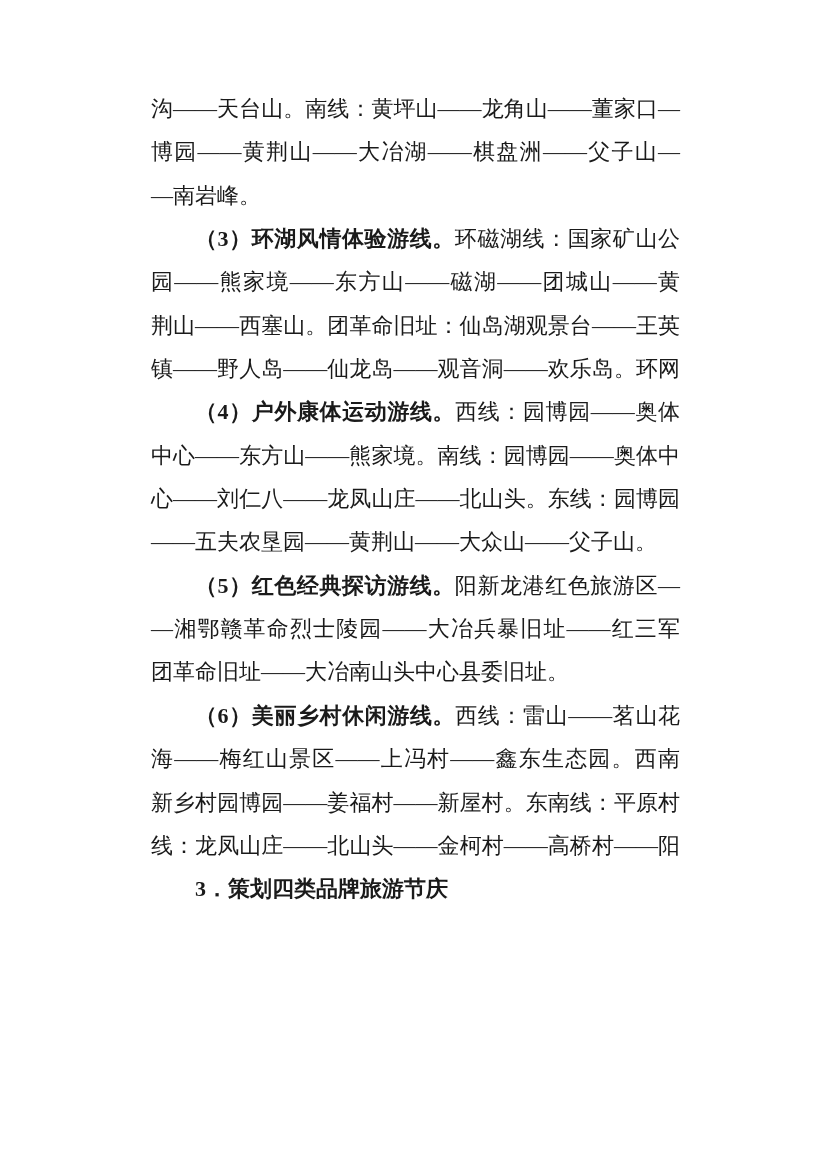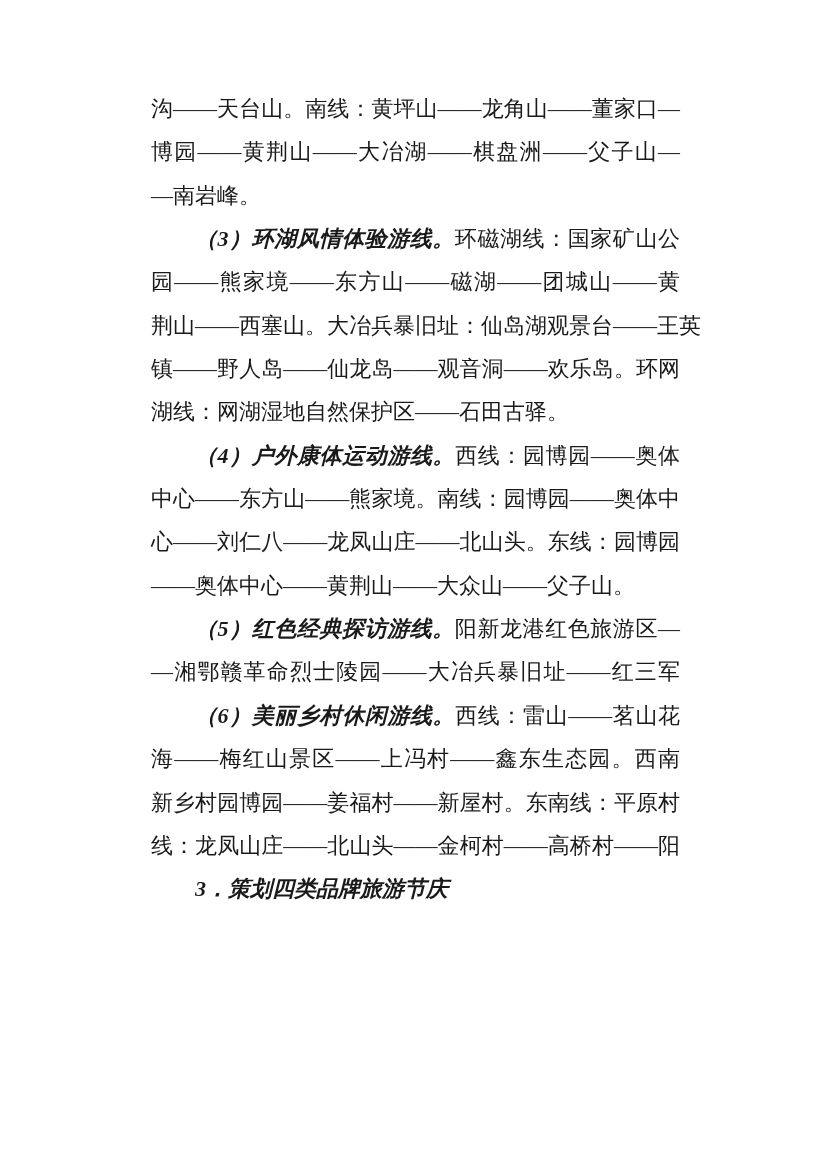--- a/index.html
+++ b/index.html
@@ -34,21 +34,20 @@
     overflow: visible;
   }
   .line.last {
     text-align-last: left;
   }
   .line.indent {
     padding-left: 44px;
   }
   .seg.bold {
     font-weight: 700;
-    font-style: italic;
   }
   .footer-pagenum {
     position: absolute;
     top: 1064px;
     left: 0;
     width: 827px;
     text-align: center;
     font-size: 18px;
     line-height: 22px;
     color: #ef4444;
@@ -58,29 +57,29 @@
 </head>
 <body>
 
 <div class="page">
   <div class="text-block" id="text-block">
       <div class="line"><span class="seg">沟——天台山。南线：黄坪山——龙角山——董家口—</span></div>
       <div class="line"><span class="seg">博园——黄荆山——大冶湖——棋盘洲——父子山—</span></div>
       <div class="line last"><span class="seg">—南岩峰。</span></div>
       <div class="line indent"><span class="seg bold">（3）环湖风情体验游线。</span><span class="seg">环磁湖线：国家矿山公</span></div>
       <div class="line"><span class="seg">园——熊家境——东方山——磁湖——团城山——黄</span></div>
-      <div class="line"><span class="seg">荆山——西塞山。大冶兵暴旧址：仙岛湖观景台——王英</span></div>
+      <div class="line"><span class="seg">荆山——西塞山。团革命旧址：仙岛湖观景台——王英</span></div>
       <div class="line"><span class="seg">镇——野人岛——仙龙岛——观音洞——欢乐岛。环网</span></div>
-      <div class="line last"><span class="seg">湖线：网湖湿地自然保护区——石田古驿。</span></div>
       <div class="line indent"><span class="seg bold">（4）户外康体运动游线。</span><span class="seg">西线：园博园——奥体</span></div>
       <div class="line"><span class="seg">中心——东方山——熊家境。南线：园博园——奥体中</span></div>
       <div class="line"><span class="seg">心——刘仁八——龙凤山庄——北山头。东线：园博园</span></div>
-      <div class="line last"><span class="seg">——奥体中心——黄荆山——大众山——父子山。</span></div>
+      <div class="line last"><span class="seg">——五夫农垦园——黄荆山——大众山——父子山。</span></div>
       <div class="line indent"><span class="seg bold">（5）红色经典探访游线。</span><span class="seg">阳新龙港红色旅游区—</span></div>
       <div class="line"><span class="seg">—湘鄂赣革命烈士陵园——大冶兵暴旧址——红三军</span></div>
+      <div class="line last"><span class="seg">团革命旧址——大冶南山头中心县委旧址。</span></div>
       <div class="line indent"><span class="seg bold">（6）美丽乡村休闲游线。</span><span class="seg">西线：雷山——茗山花</span></div>
       <div class="line"><span class="seg">海——梅红山景区——上冯村——鑫东生态园。西南</span></div>
       <div class="line"><span class="seg">新乡村园博园——姜福村——新屋村。东南线：平原村</span></div>
       <div class="line"><span class="seg">线：龙凤山庄——北山头——金柯村——高桥村——阳</span></div>
       <div class="line indent last"><span class="seg bold">3．策划四类品牌旅游节庆</span></div>
     </div>
   <div class="footer-pagenum">25</div>
 </div>
 
 </body></html>

